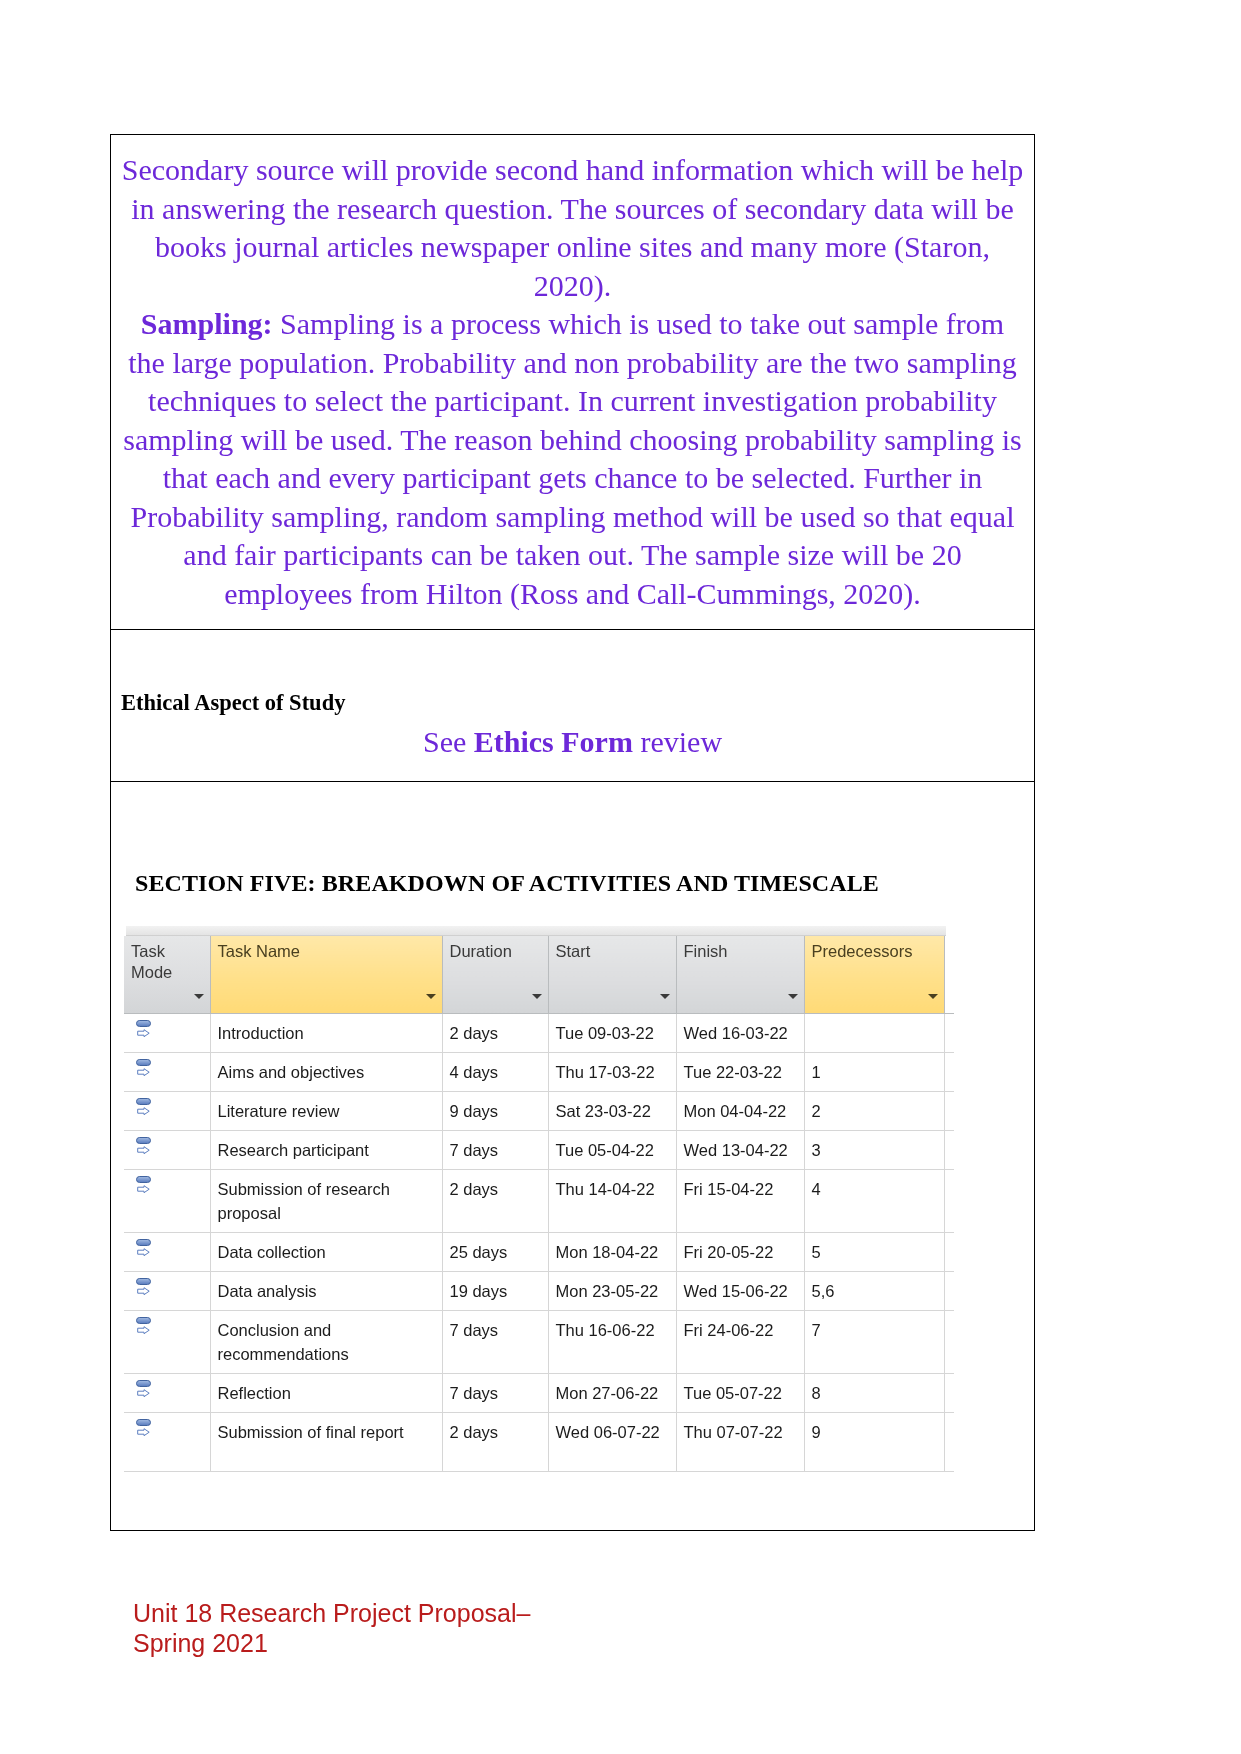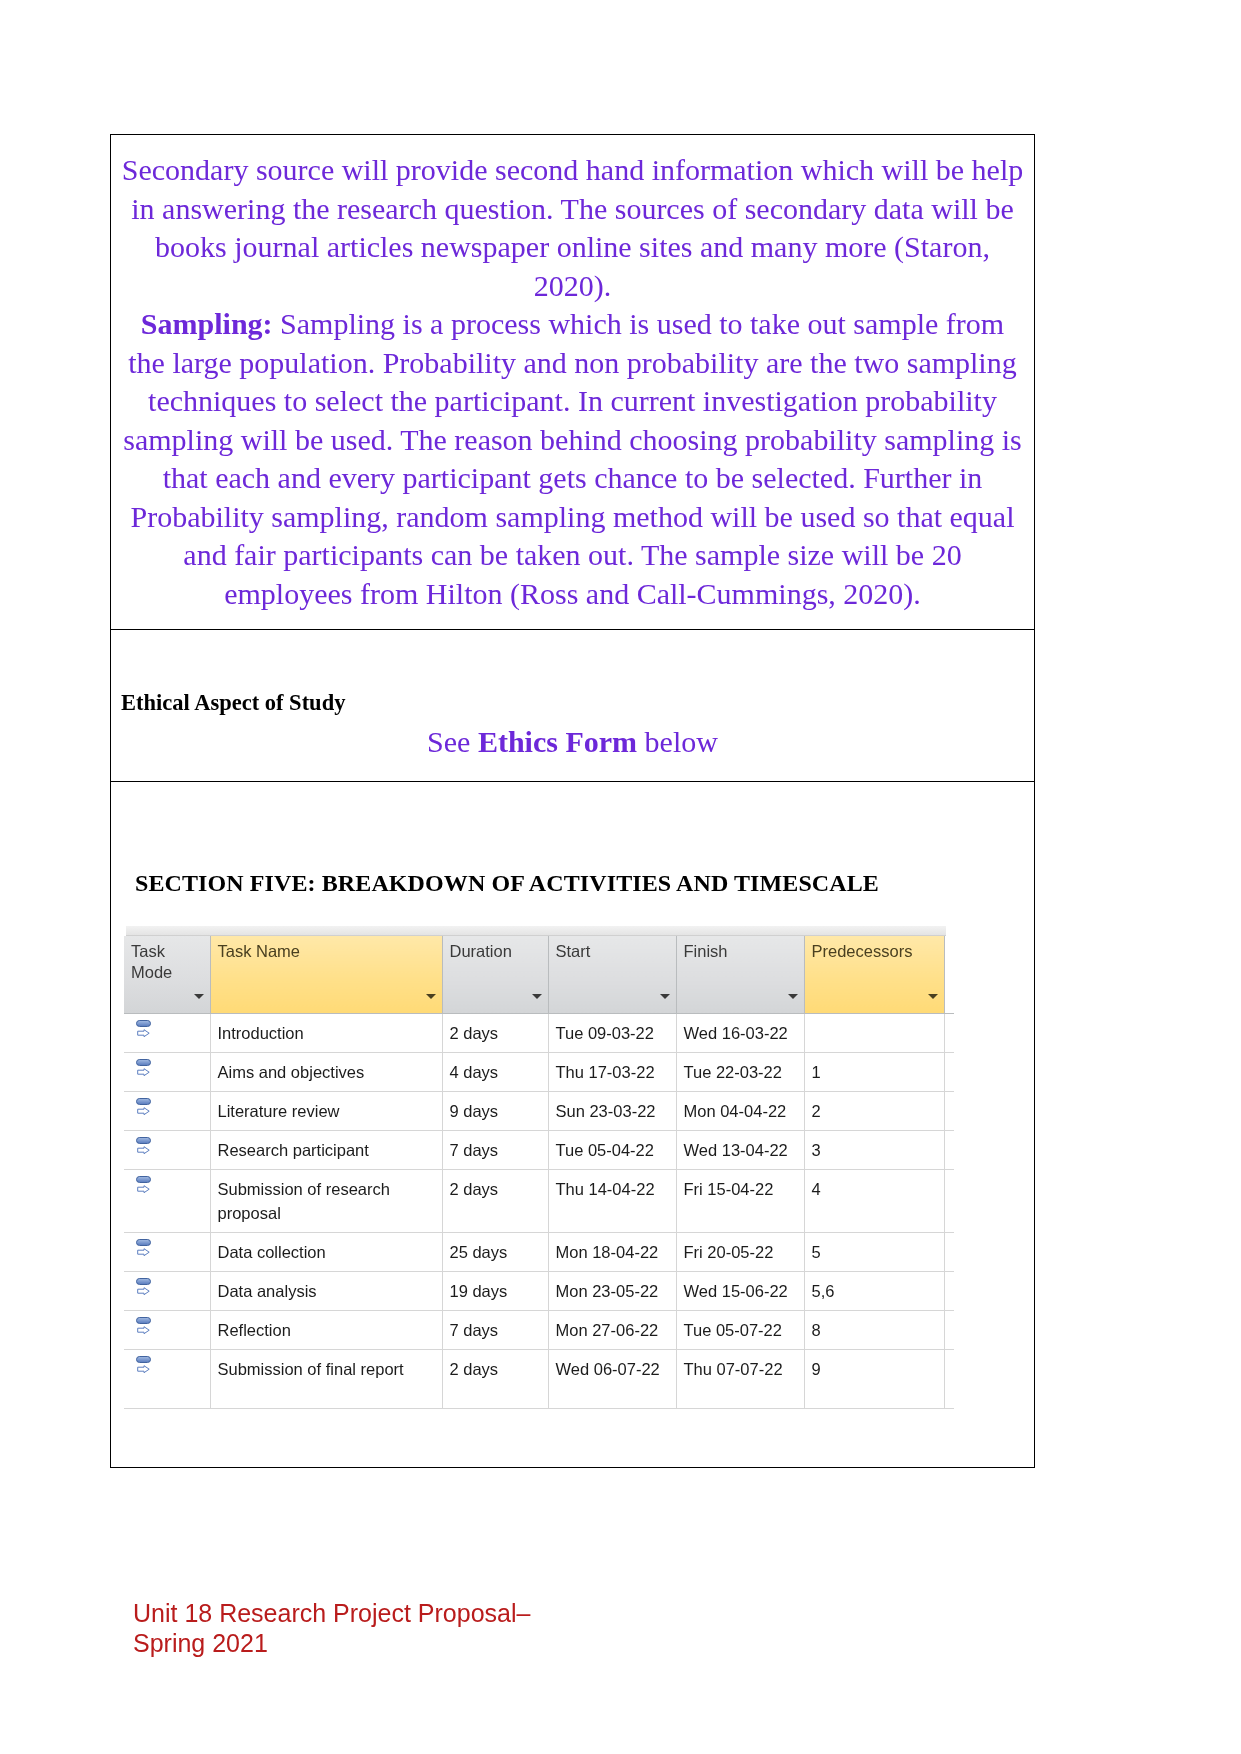--- a/index.html
+++ b/index.html
@@ -180,21 +180,21 @@
 <div class="page-frame">
 
   <div class="cell-block" style="padding-top:12px;padding-bottom:16px;">
     <p class="para first">Secondary source will provide second hand information which will be help in answering the research question. The sources of secondary data will be books journal articles newspaper online sites and many more (Staron, 2020).</p>
     <p class="para"><span class="bold">Sampling:</span><span> Sampling is a process which is used to take out sample from the large population. Probability and non probability are the two sampling techniques to select the participant. In current investigation probability sampling will be used. The reason behind choosing probability sampling is that each and every participant gets chance to be selected.  Further  in Probability sampling, random sampling method will be used so that equal and fair participants can be taken out. The sample size will be 20 employees from Hilton (Ross and Call-Cummings, 2020).</span></p>
   </div>
 
   <div class="cell-block" style="padding-top:14px;padding-bottom:20px;">
     <div class="spacer-md"></div>
     <p class="heading-bold">Ethical Aspect of Study</p>
-    <p class="para"><span>See </span><span class="bold">Ethics Form</span><span> below</span></p>
+    <p class="para"><span>See </span><span class="bold">Ethics Form</span><span> review</span></p>
   </div>
 
   <div class="cell-block" style="padding-top:10px;padding-bottom:58px;">
     <div class="spacer-lg"></div>
     <p class="section-heading">SECTION FIVE: BREAKDOWN OF ACTIVITIES AND TIMESCALE</p>
 
     <div class="project-wrap">
       <div class="project-topstrip"></div>
       <table class="project">
         <colgroup>
@@ -254,21 +254,21 @@
               <td class="mode-cell">
                 <span class="mode-icon">
                   <span class="bar"></span>
                   <svg class="arrow" viewBox="0 0 13 9">
                     <path d="M0.7 2.2 H7.0 V0.7 L12.2 4.2 L7.0 7.7 V6.2 H0.7 Z" fill="#ffffff" stroke="#5d7fc0" stroke-width="1"></path>
                   </svg>
                 </span>
               </td>
               <td>Literature review</td>
               <td>9 days</td>
-              <td>Sun 23-03-22</td>
+              <td>Sat 23-03-22</td>
               <td>Mon 04-04-22</td>
               <td>2</td>
               <td style="border-right: none; background: rgb(255, 255, 255);"></td>
             </tr>
             <tr class="r-short">
               <td class="mode-cell">
                 <span class="mode-icon">
                   <span class="bar"></span>
                   <svg class="arrow" viewBox="0 0 13 9">
                     <path d="M0.7 2.2 H7.0 V0.7 L12.2 4.2 L7.0 7.7 V6.2 H0.7 Z" fill="#ffffff" stroke="#5d7fc0" stroke-width="1"></path>
@@ -323,20 +323,36 @@
                   </svg>
                 </span>
               </td>
               <td>Data analysis</td>
               <td>19 days</td>
               <td>Mon 23-05-22</td>
               <td>Wed 15-06-22</td>
               <td>5,6</td>
               <td style="border-right: none; background: rgb(255, 255, 255);"></td>
             </tr>
+            <tr class="r-tall">
+              <td class="mode-cell">
+                <span class="mode-icon">
+                  <span class="bar"></span>
+                  <svg class="arrow" viewBox="0 0 13 9">
+                    <path d="M0.7 2.2 H7.0 V0.7 L12.2 4.2 L7.0 7.7 V6.2 H0.7 Z" fill="#ffffff" stroke="#5d7fc0" stroke-width="1"></path>
+                  </svg>
+                </span>
+              </td>
+              <td>Conclusion and recommendations</td>
+              <td>7 days</td>
+              <td>Thu 16-06-22</td>
+              <td>Fri 24-06-22</td>
+              <td>7</td>
+              <td style="border-right: none; background: rgb(255, 255, 255);"></td>
+            </tr>
             <tr class="r-short">
               <td class="mode-cell">
                 <span class="mode-icon">
                   <span class="bar"></span>
                   <svg class="arrow" viewBox="0 0 13 9">
                     <path d="M0.7 2.2 H7.0 V0.7 L12.2 4.2 L7.0 7.7 V6.2 H0.7 Z" fill="#ffffff" stroke="#5d7fc0" stroke-width="1"></path>
                   </svg>
                 </span>
               </td>
               <td>Reflection</td>

